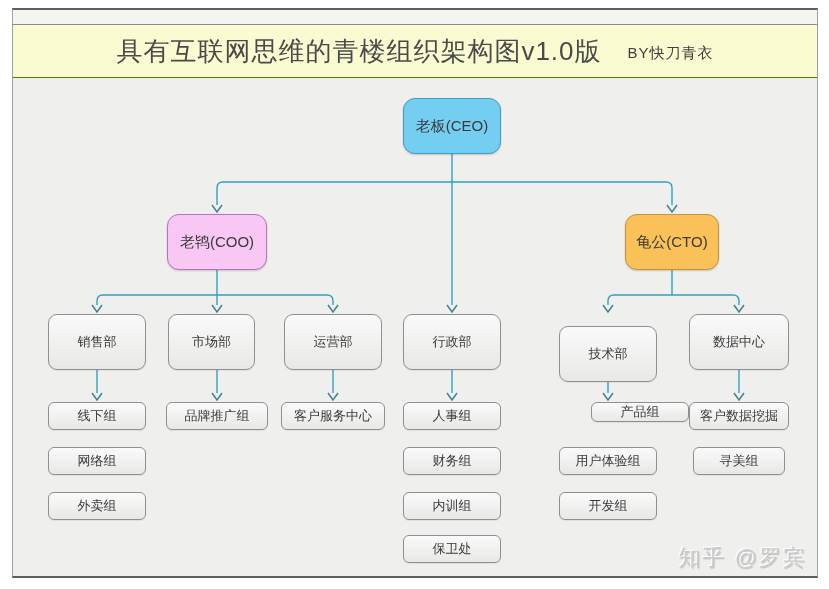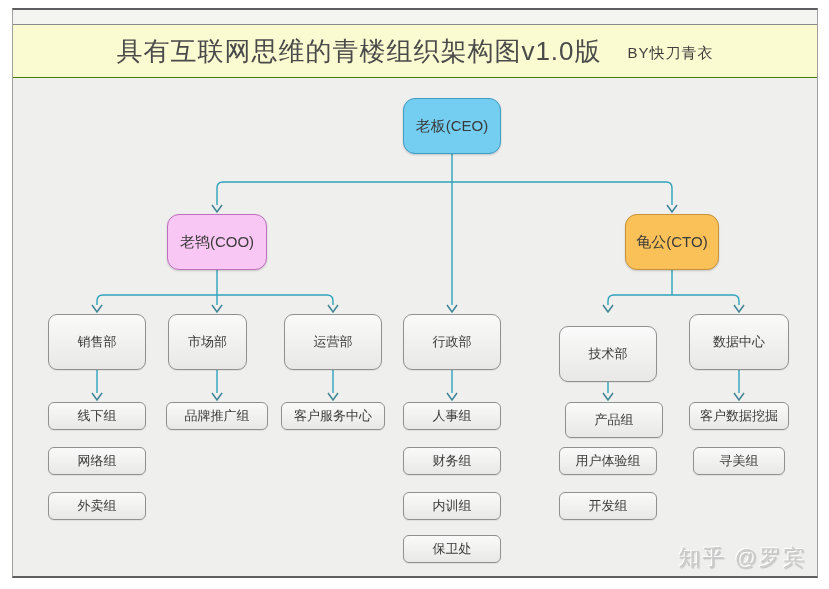--- a/index.html
+++ b/index.html
@@ -84,30 +84,30 @@
         <polyline points="721,315 726,322 731,315" fill="none" stroke="#3d8496" stroke-width="1.5"></polyline>
       </svg>
     <div class="watermark">知乎 @罗宾</div>
   <div class="node lvl ceo" style="left: 390px; top: 20px; width: 98px; height: 56px; background: rgb(115, 206, 241);">老板(CEO)</div>
       <div class="node lvl coo" style="left: 154px; top: 136px; width: 100px; height: 56px; background: rgb(249, 199, 243);">老鸨(COO)</div>
       <div class="node lvl cto" style="left: 612px; top: 136px; width: 94px; height: 56px; background: rgb(249, 193, 88);">龟公(CTO)</div>
       <div class="node dept" style="left: 35px; top: 236px; width: 98px; height: 56px;">销售部</div>
       <div class="node group" style="left: 35px; top: 324px; width: 98px; height: 28px;">线下组</div>
       <div class="node group" style="left: 35px; top: 369px; width: 98px; height: 28px;">网络组</div>
       <div class="node group" style="left: 35px; top: 414px; width: 98px; height: 28px;">外卖组</div>
-      <div class="node dept" style="left: 155px; top: 236px; width: 79px; height: 56px;">市场部</div>
+      <div class="node dept" style="left: 155px; top: 236px; width: 87px; height: 56px;">市场部</div>
       <div class="node group" style="left: 153px; top: 324px; width: 102px; height: 28px;">品牌推广组</div>
       <div class="node dept" style="left: 271px; top: 236px; width: 98px; height: 56px;">运营部</div>
       <div class="node group" style="left: 268px; top: 324px; width: 104px; height: 28px;">客户服务中心</div>
       <div class="node dept" style="left: 390px; top: 236px; width: 98px; height: 56px;">行政部</div>
       <div class="node group" style="left: 390px; top: 324px; width: 98px; height: 28px;">人事组</div>
       <div class="node group" style="left: 390px; top: 369px; width: 98px; height: 28px;">财务组</div>
       <div class="node group" style="left: 390px; top: 414px; width: 98px; height: 28px;">内训组</div>
       <div class="node group" style="left: 390px; top: 457px; width: 98px; height: 28px;">保卫处</div>
       <div class="node dept" style="left: 546px; top: 248px; width: 98px; height: 56px;">技术部</div>
-      <div class="node group" style="left: 552px; top: 324px; width: 98px; height: 36px;">产品组</div>
+      <div class="node group" style="left: 578px; top: 324px; width: 98px; height: 20px;">产品组</div>
       <div class="node group" style="left: 546px; top: 369px; width: 98px; height: 28px;">用户体验组</div>
       <div class="node group" style="left: 546px; top: 414px; width: 98px; height: 28px;">开发组</div>
       <div class="node dept" style="left: 676px; top: 236px; width: 100px; height: 56px;">数据中心</div>
       <div class="node group" style="left: 676px; top: 324px; width: 100px; height: 28px;">客户数据挖掘</div>
       <div class="node group" style="left: 680px; top: 369px; width: 92px; height: 28px;">寻美组</div>
     </div>
 </div>
 
 </body></html>

